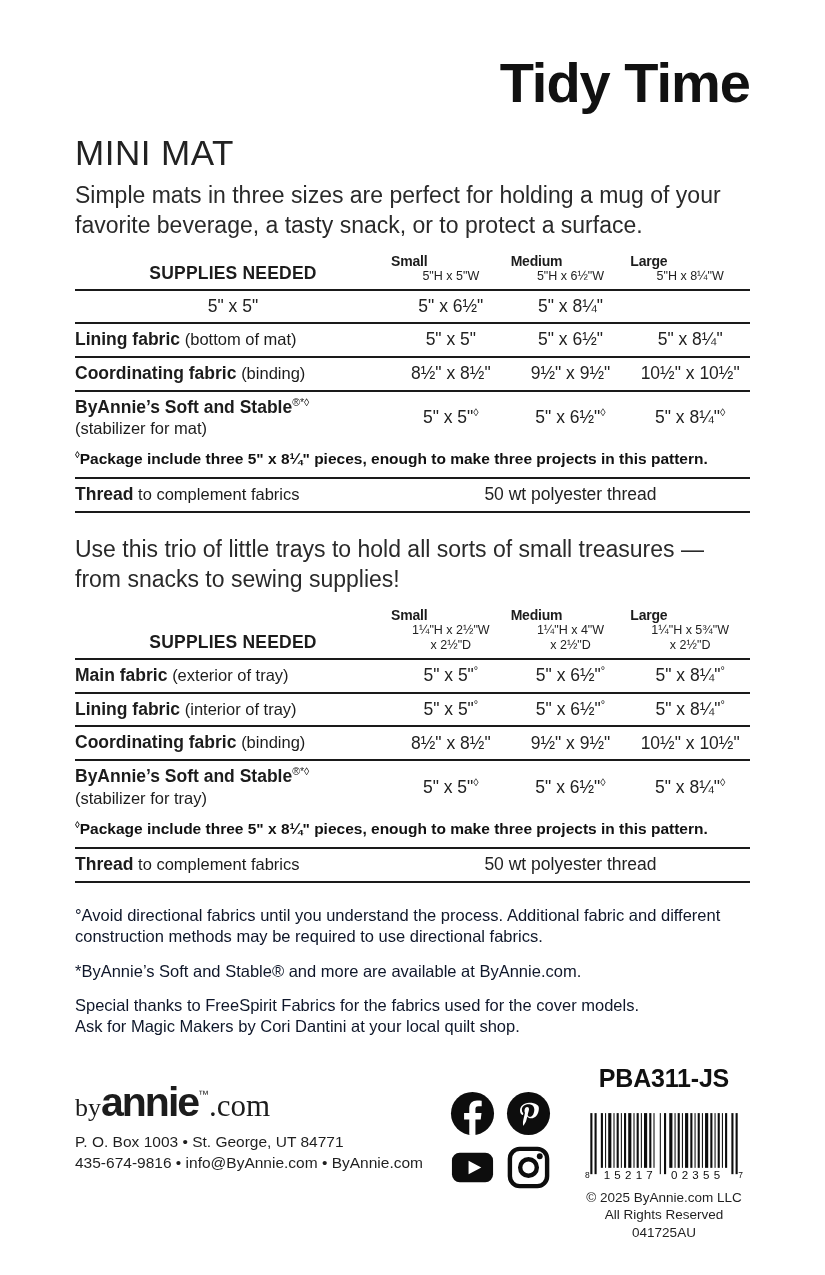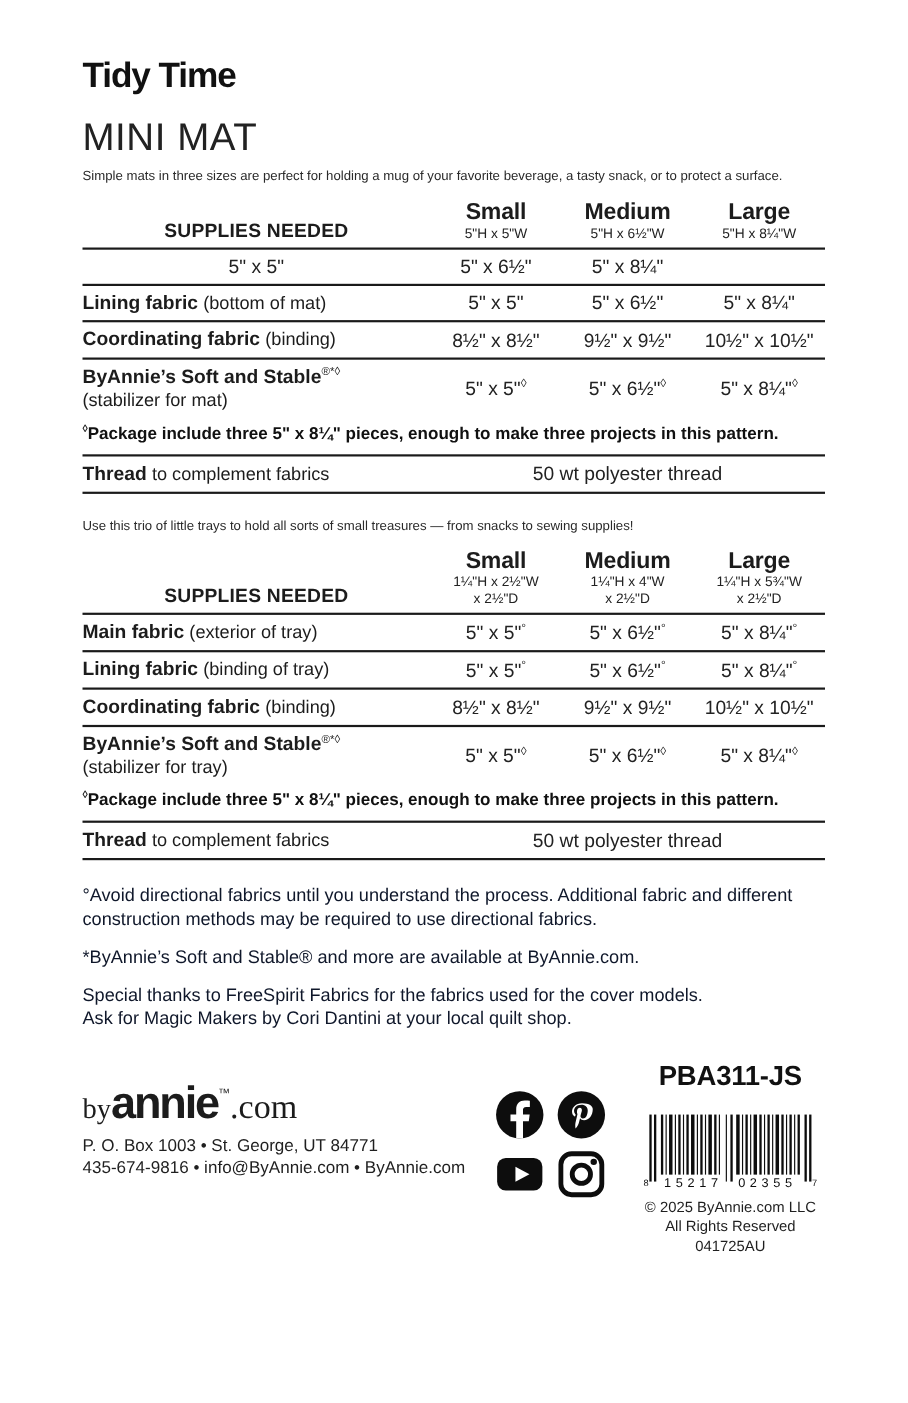--- a/index.html
+++ b/index.html
@@ -7,47 +7,47 @@
   .page {
     width: 825px; height: 1275px;
     background: #ffffff;
     color: #1c1c1c;
     font-family: "Liberation Sans", sans-serif;
     padding: 36px 75px 0 75px;
     position: relative;
     overflow: hidden;
   }
   .doc-title {
-    text-align: left;
-    font-size: 32px;
+    text-align: right;
+    font-size: 56px;
     font-weight: bold;
     letter-spacing: -1px;
     margin: 14px 0 16px 0;
     color: #111;
   }
   .section-heading {
     font-size: 35px;
     font-weight: 400;
     letter-spacing: 0.5px;
     color: #222;
     margin: 18px 0 8px 0;
   }
   .section-desc {
-    font-size: 12px;
+    font-size: 23px;
     line-height: 1.3;
     max-width: 655px;
     color: #2a2a2a;
     margin-bottom: 12px;
   }
   
   .supplies-table { margin: 4px 0 22px 0; border-bottom: 2px solid #1a1a1a; }
   .t-grid { display: grid; grid-template-columns: 316px 1fr 1fr 1fr; }
   .t-head { align-items: end; padding-bottom: 5px; }
   .supplies-label { font-size: 17.5px; font-weight: bold; letter-spacing: 0.2px; text-align: center; }
-  .col-name { font-size: 21px; font-weight: bold; text-align: center; letter-spacing: -0.2px; }
+  .col-name { font-size: 14px; font-weight: bold; letter-spacing: -0.2px; }
   .col-dims { font-size: 12.5px; text-align: center; line-height: 1.2; color: #222; }
   .t-row { border-top: 2px solid #1a1a1a; padding: 5px 0; align-items: center; }
   .row-label { font-size: 17px; line-height: 1.25; padding-right: 6px; }
   .row-label b { font-size: 17.5px; }
   .row-note { font-size: 16.5px; font-weight: 400; }
   .row-note2 { font-size: 16.5px; font-weight: 400; }
   .cell { text-align: center; font-size: 17.5px; color: #222; }
   .sup { vertical-align: super; font-size: 62%; line-height: 0; }
   .note-row { padding: 6px 0 9px 0; font-weight: bold; font-size: 15.5px; color: #111; }
   .thread-value { grid-column: 2 / 5; }
@@ -162,21 +162,21 @@
       </div>
 
       <div class="t-grid t-row">
         <div class="row-label"><b>Main fabric</b><span class="sup"></span> <span class="row-note">(exterior of tray)</span><div class="row-note2"></div></div>
         <div class="cell"><span>5" x 5"</span><span class="sup">°</span></div>
         <div class="cell"><span>5" x 6½"</span><span class="sup">°</span></div>
         <div class="cell"><span>5" x 8¼"</span><span class="sup">°</span></div>
       </div>
 
       <div class="t-grid t-row">
-        <div class="row-label"><b>Lining fabric</b><span class="sup"></span> <span class="row-note">(binding of tray)</span><div class="row-note2"></div></div>
+        <div class="row-label"><b>Lining fabric</b><span class="sup"></span> <span class="row-note">(interior of tray)</span><div class="row-note2"></div></div>
         <div class="cell"><span>5" x 5"</span><span class="sup">°</span></div>
         <div class="cell"><span>5" x 6½"</span><span class="sup">°</span></div>
         <div class="cell"><span>5" x 8¼"</span><span class="sup">°</span></div>
       </div>
 
       <div class="t-grid t-row">
         <div class="row-label"><b>Coordinating fabric</b><span class="sup"></span> <span class="row-note">(binding)</span><div class="row-note2"></div></div>
         <div class="cell"><span>8½" x 8½"</span><span class="sup"></span></div>
         <div class="cell"><span>9½" x 9½"</span><span class="sup"></span></div>
         <div class="cell"><span>10½" x 10½"</span><span class="sup"></span></div>

